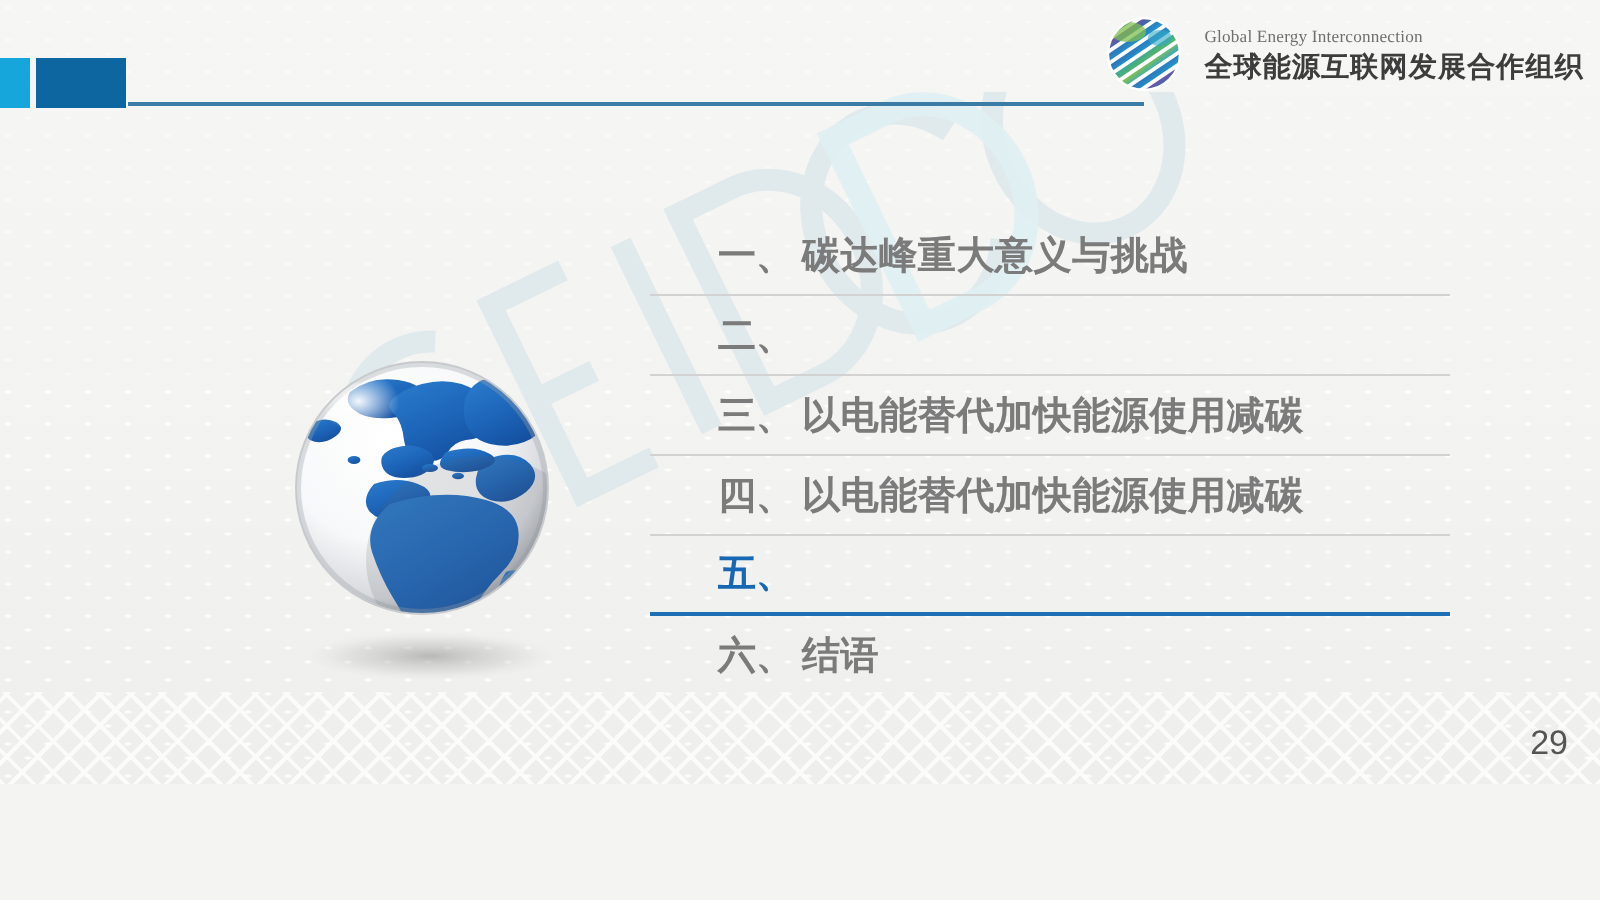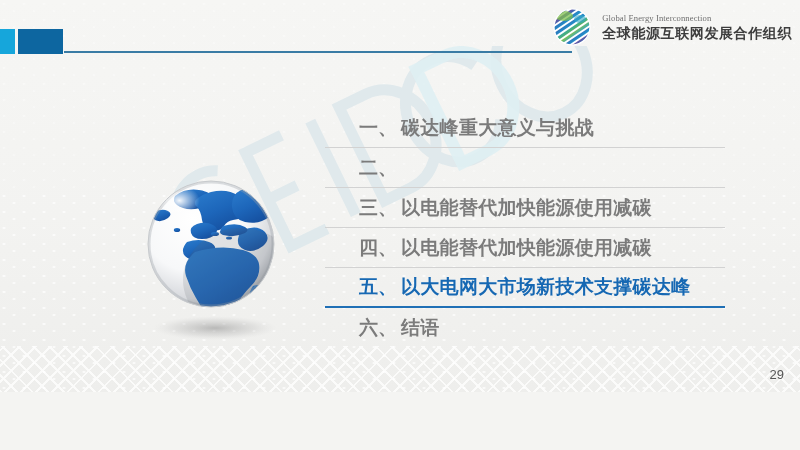--- a/index.html
+++ b/index.html
@@ -123,21 +123,21 @@
     letter-spacing:.3px; white-space:nowrap;
   }
   .agenda-item.active { border-bottom:2px solid #1f6fb5; }
   .agenda-item.active .num,
   .agenda-item.active .txt { color:#1668b3; }
 
   
   #page-num {
     position:absolute; right:16px; bottom:10px;
     font-family:"Liberation Sans", sans-serif;
-    font-size:13px; color:#555; font-weight:normal;
+    font-size:17px; color:#555; font-weight:normal;
   }
 </style>
 </head>
 <body>
 
 <div id="slide">
 
   <div id="texture"></div>
   <div id="texture-strong"></div>
   <div id="weave"></div>
@@ -295,21 +295,20 @@
     <div class="agenda-item">
       <span class="num">三、</span>
       <span class="txt">以电能替代加快能源使用减碳</span>
     </div>
     <div class="agenda-item">
       <span class="num">四、</span>
       <span class="txt">以电能替代加快能源使用减碳</span>
     </div>
     <div class="agenda-item active">
       <span class="num">五、</span>
-      <span class="txt">以大电网大市场新技术支撑碳达峰</span>
     </div>
     <div class="agenda-item">
       <span class="num">六、</span>
       <span class="txt">结语</span>
     </div>
   </div>
 
   <div id="page-num">29</div>
 
 </div>

